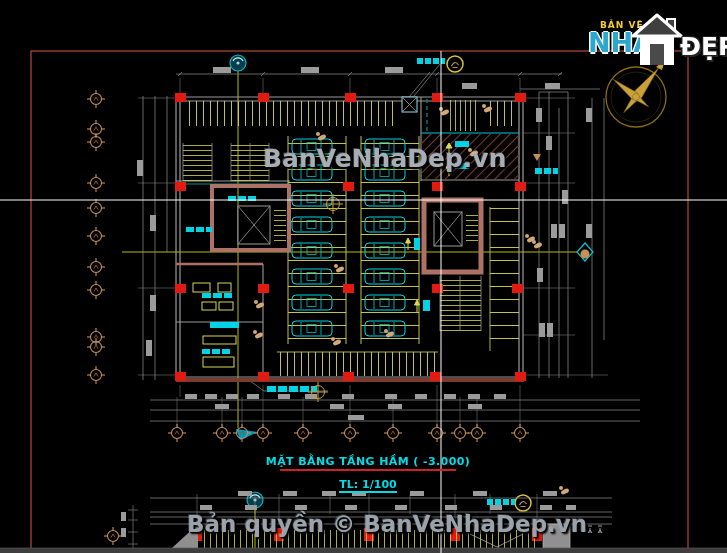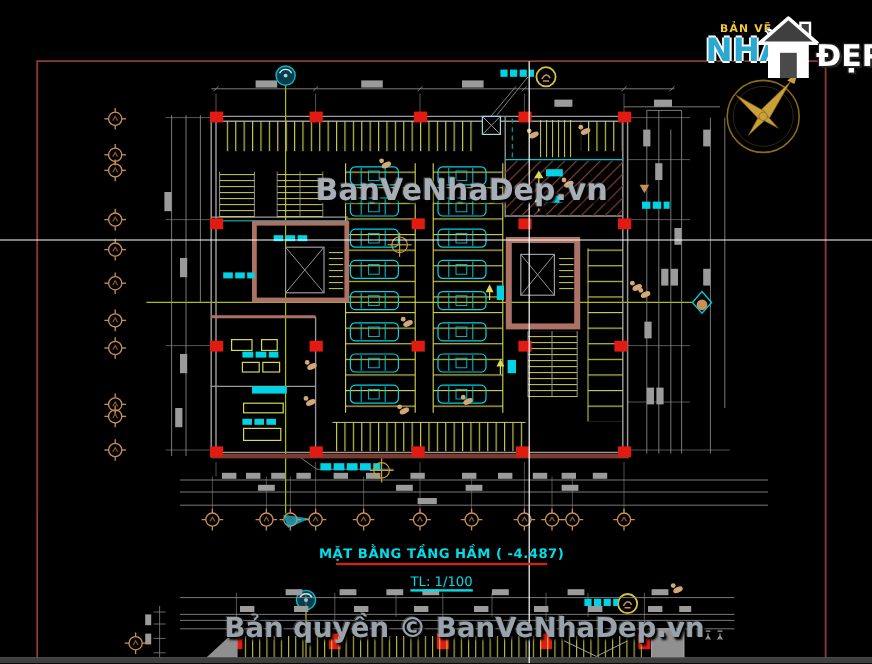--- a/index.html
+++ b/index.html
@@ -7,21 +7,21 @@
          font-family:"DejaVu Sans",sans-serif;}
   .stage svg.cad{position:absolute;left:0;top:0;z-index:1;}
   .overlay{position:absolute;z-index:3;white-space:nowrap;}
   .watermark{left:263px;top:144px;font-size:25px;font-weight:bold;color:#a8aeb6;
     text-shadow:2px 2px 2px #000,1px 1px 0 #14161a,-1px -1px 0 rgba(230,235,240,.25);letter-spacing:0;}
   .copyright{left:187px;top:511px;font-size:23px;font-weight:bold;color:#9aa2ac;
     text-shadow:2px 2px 2px #000,1px 1px 0 #14161a,-1px -1px 0 rgba(230,235,240,.22);}
   .titleblock{left:262px;top:455px;width:212px;text-align:center;z-index:3;position:absolute;}
   .titleblock .t1{font-size:11px;font-weight:bold;color:#00dde8;letter-spacing:.4px;}
   .titleblock .u1{height:2px;background:#cc2222;width:176px;margin:1px auto 2px auto;}
-  .titleblock .t2{font-size:11px;font-weight:normal;color:#00dde8;display:inline-block;
+  .titleblock .t2{font-size:11px;font-weight:bold;color:#00dde8;display:inline-block;
     border-bottom:2px solid #00dde8;padding-bottom:0;}
   .logo{position:absolute;left:583px;top:11px;width:144px;height:60px;z-index:4;}
   .logo .banve{position:absolute;left:17px;top:9px;font-size:9px;font-weight:bold;color:#f2c937;letter-spacing:1px;}
   .logo .nha{position:absolute;left:5px;top:16px;font-size:27px;font-weight:900;color:#2aa8cf;
     text-shadow:-1.5px 0 0 #fff,1.5px 0 0 #fff,0 -1.5px 0 #fff,0 1.5px 0 #fff,2px 2px 2px #000;}
   .logo .dep{position:absolute;left:97px;top:21px;font-size:25px;font-weight:800;color:#fff;
     text-shadow:2px 2px 0 #222,-1px -1px 0 #222,1px -1px 0 #222,-1px 1px 0 #222;}
   .logo .house{position:absolute;left:48px;top:2px;}
 </style>
 </head>
@@ -446,21 +446,21 @@
   <g stroke="#ffffff" stroke-width="1">
     <line x1="0" y1="200" x2="727" y2="200"></line>
     <line x1="441" y1="51" x2="441" y2="553"></line>
   </g>
 </svg>
 
 <div class="overlay watermark">BanVeNhaDep.vn</div>
 <div class="overlay copyright">Bản quyền © BanVeNhaDep.vn</div>
 
 <div class="titleblock">
-  <div class="t1">MẶT BẰNG TẦNG HẦM ( -4.487)</div>
+  <div class="t1">MẶT BẰNG TẦNG HẦM ( -3.000)</div>
   <div class="u1"></div>
   <div><span class="t2">TL: 1/100</span></div>
 </div>
 
 <div class="logo">
   <span class="banve">BẢN VẼ</span>
   <span class="nha">NHÀ</span>
   <svg class="house" width="52" height="56" viewBox="0 0 52 56">
     <rect x="36" y="6" width="8" height="13" fill="#3f3f3f" stroke="#fff" stroke-width="2"></rect>
     <polygon points="26,2 50,23 2,23" fill="#3f3f3f" stroke="#fff" stroke-width="3" stroke-linejoin="round"></polygon>

